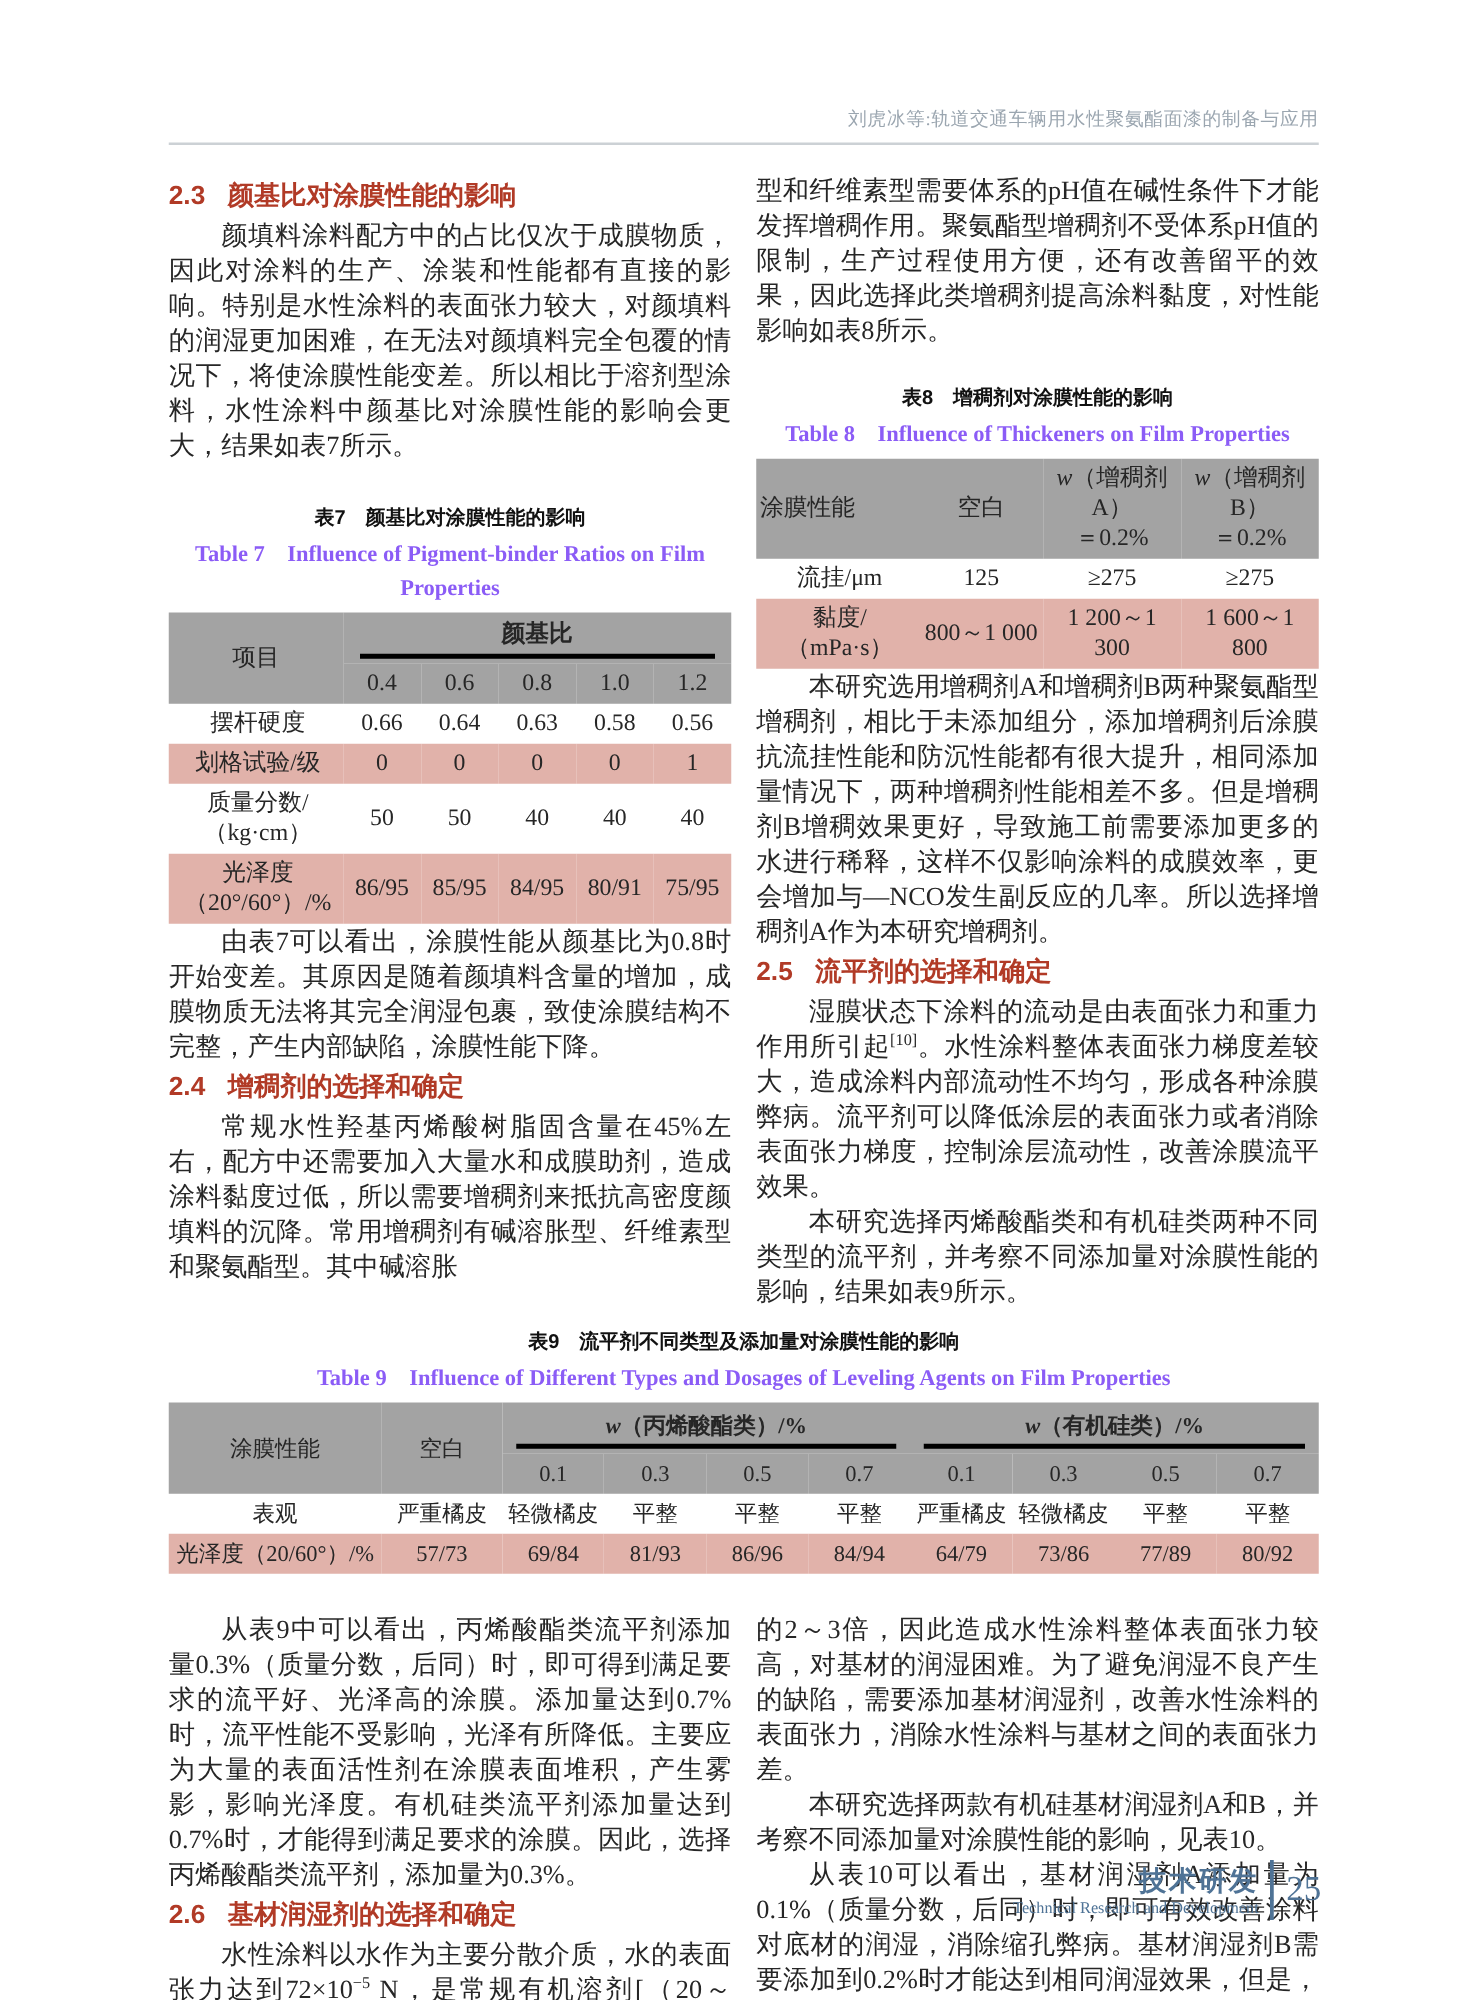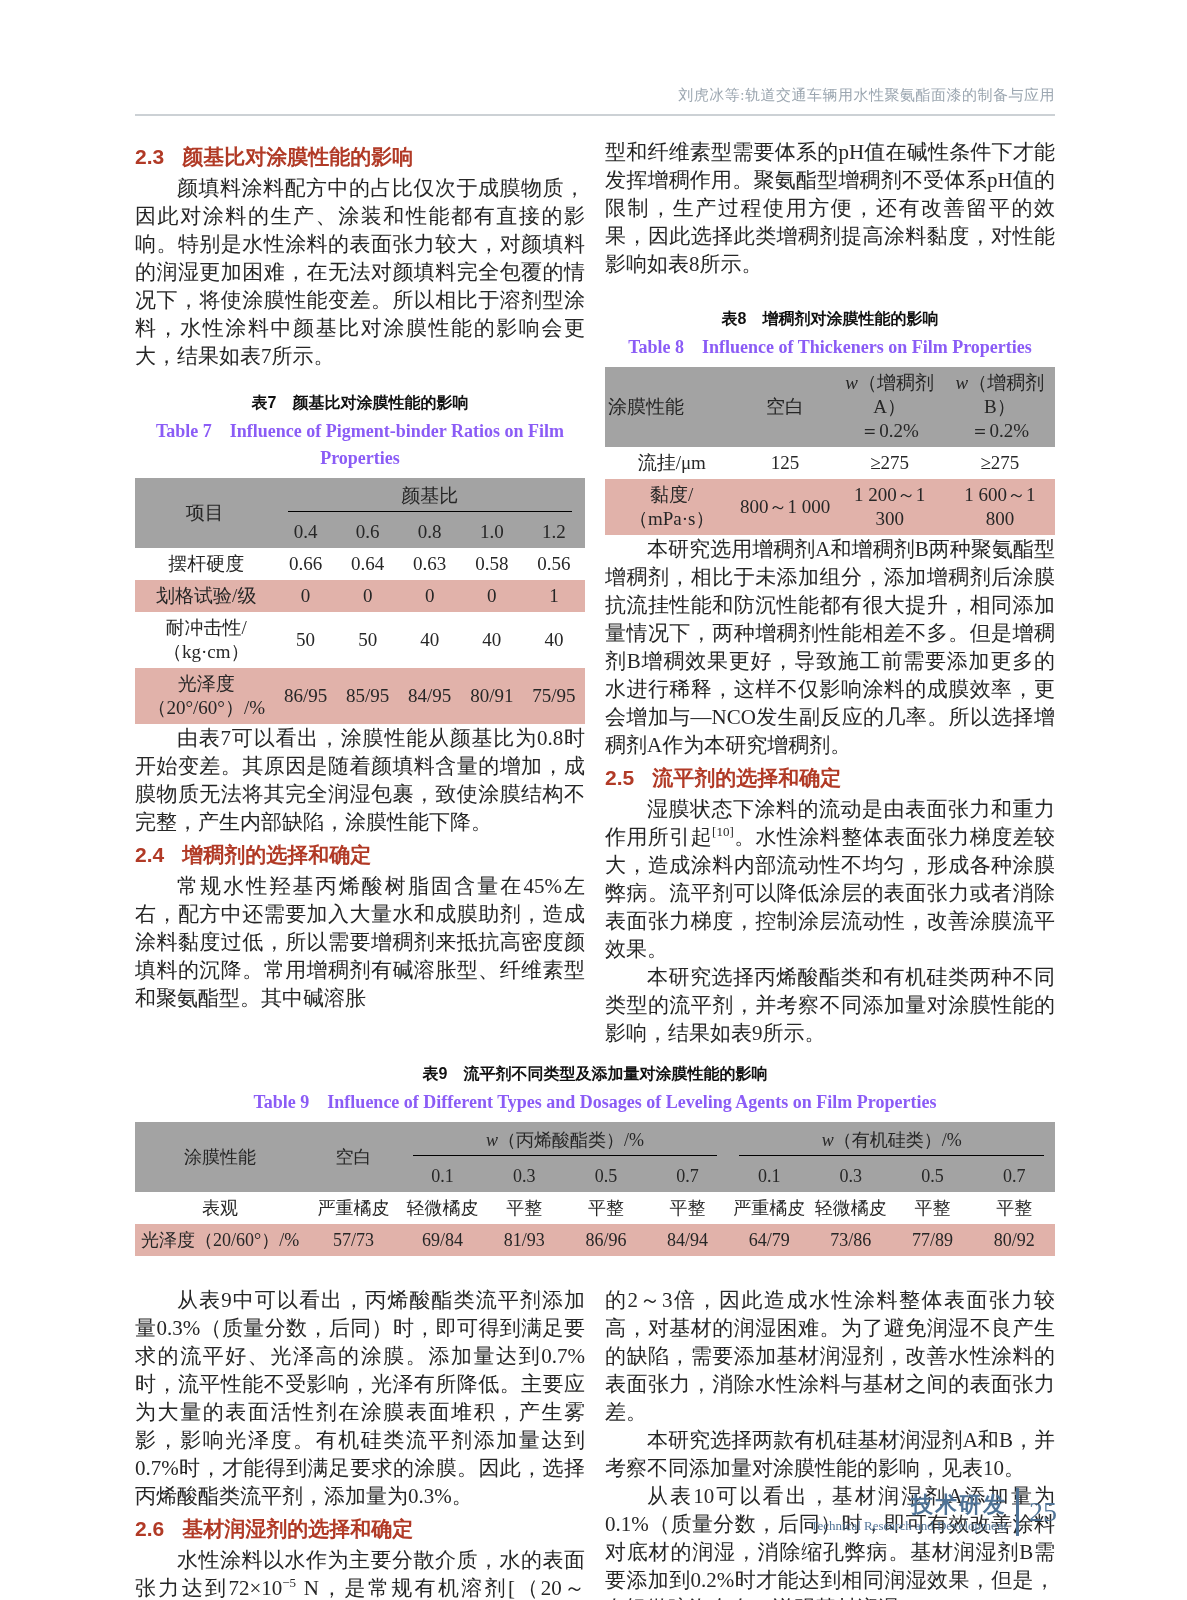--- a/index.html
+++ b/index.html
@@ -17,34 +17,34 @@
   .col { flex:1; min-width:0; }
   p.body {
     margin:0; font-size:21px; line-height:28px; text-align:justify; text-indent:2em;
   }
   p.body.noindent { text-indent:0; }
   h3.sec {
     margin:4px 0 2px 0; font-family:"Liberation Sans","DejaVu Sans",sans-serif;
     font-size:21px; font-weight:bold; color:#b13a26; line-height:30px;
   }
   h3.sec .num { margin-right:18px; }
-  .tcap { text-align:center; margin-top:18px; }
+  .tcap { text-align:center; margin-top:30px; }
   .tcap .zh {
     display:block; font-family:"Liberation Sans","DejaVu Sans",sans-serif;
     font-weight:bold; font-size:16px; line-height:30px; color:#111;
   }
   .tcap .en {
     display:block; font-weight:bold; font-size:18px; line-height:27px; color:#8b5cf6;
   }
   table { border-collapse:collapse; width:100%; margin-top:6px; font-size:19px; }
   th, td { font-weight:normal; padding:4px 3px; text-align:center; line-height:24px; vertical-align:middle; }
   .hdr { background:#a3a3a3; }
   .stripe { background:#e1b2aa; }
   td.label { text-align:center; padding-left:6px; }
-  .group { margin:0 10px; padding:2px 0 3px 0; border-bottom:1px solid #000000; }
+  .group { margin:0 10px; padding:2px 0 3px 0; border-bottom:4px solid #000000;font-weight:bold; }
   .l2 { display:block; }
   i.wvar { font-style:italic; font-family:"Liberation Serif",serif; }
   sup { font-size:13px; line-height:0; vertical-align:super; }
   table.t9 { font-size:18px; }
   table.t9 th, table.t9 td { padding:4px 1px; }
   .table9-wrap { margin-top:12px; }
   .bottom-cols { margin-top:30px; }
   .footer {
     position:absolute; top:1488px; right:130px;
     display:flex; align-items:center; color:#4f7396;
@@ -113,21 +113,21 @@
         </tr>
         <tr class="stripe">
           <td class="label">划格试验/级</td>
           <td>0</td>
           <td>0</td>
           <td>0</td>
           <td>0</td>
           <td>1</td>
         </tr>
         <tr>
-          <td class="label">耐冲击性/（kg·cm）</td>
+          <td class="label">质量分数/（kg·cm）</td>
           <td>50</td>
           <td>50</td>
           <td>40</td>
           <td>40</td>
           <td>40</td>
         </tr>
         <tr class="stripe">
           <td class="label">光泽度（20°/60°）/%</td>
           <td>86/95</td>
           <td>85/95</td>

